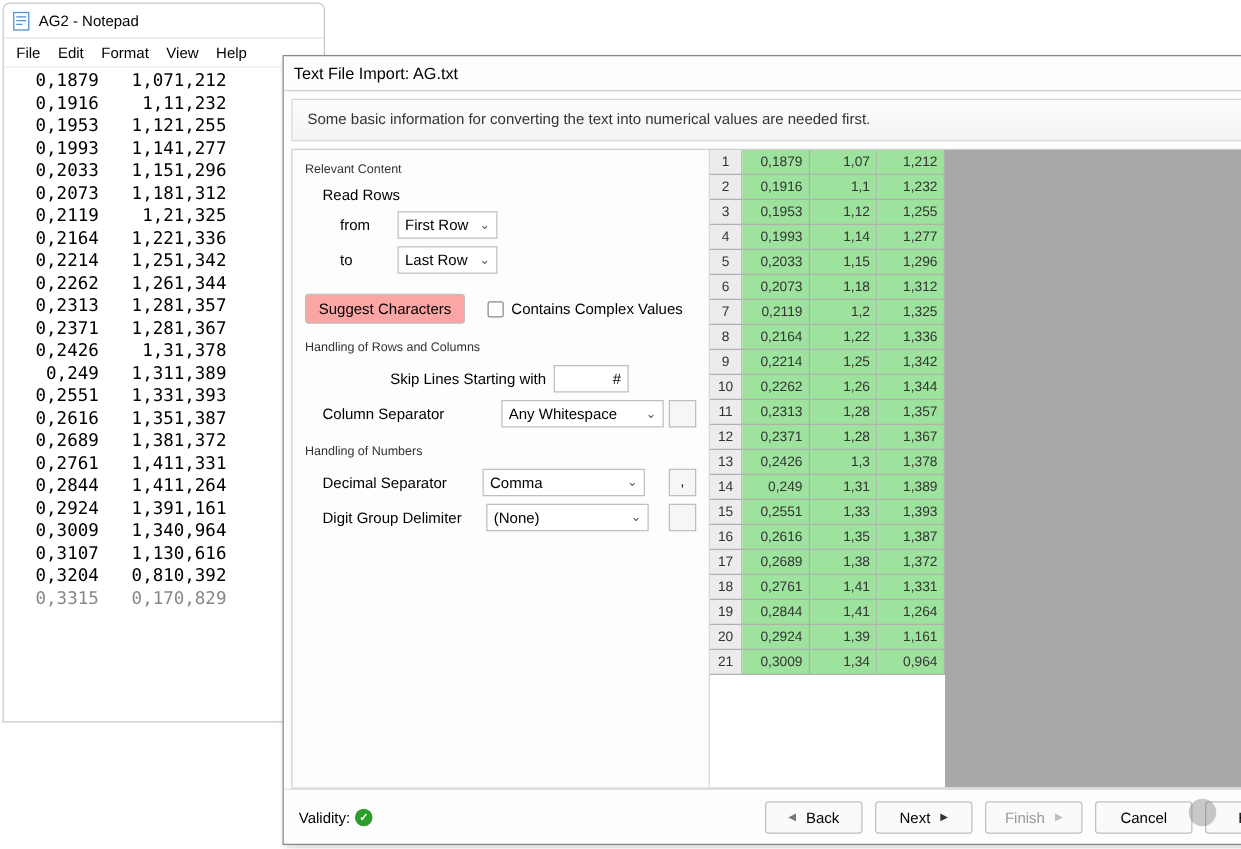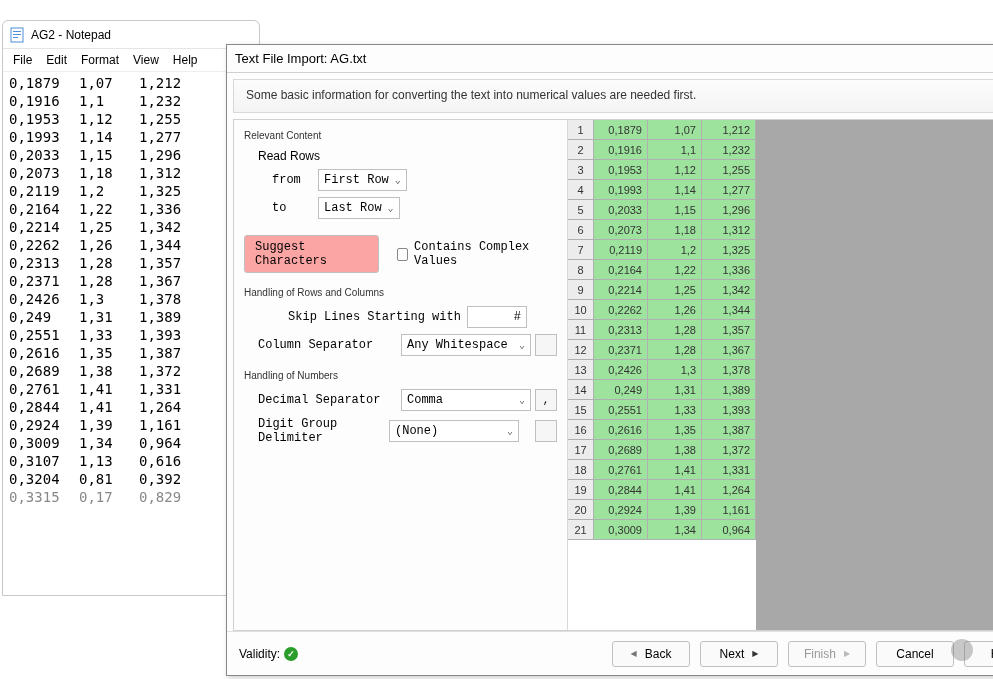--- a/index.html
+++ b/index.html
@@ -10,27 +10,28 @@
     font-size: 12px;
     background: #fff;
     width: 993px;
     height: 679px;
     overflow: hidden;
     position: relative;
   }
   
   .notepad {
     position: absolute;
-    left: 2px; top: 20px;
+    left: 2px; top: 2px;
     width: 258px;
     height: 576px;
     border: 1px solid #c8c8c8;
     border-radius: 6px 6px 0 0;
     background: #fff;
     overflow: hidden;
+    text-align: right;
   }
   .np-titlebar {
     height: 28px;
     display: flex;
     align-items: center;
     padding: 0 6px;
     border-bottom: 1px solid #e5e5e5;
   }
   .np-icon {
     width: 16px; height: 16px;
@@ -101,21 +102,21 @@
     overflow: hidden;
   }
   .dlg-left {
     width: 334px;
     padding: 8px 10px;
     border-right: 1px solid #d8d8d8;
     overflow: auto;
   }
   .group-label { color:#333; margin: 2px 0 8px 0; font-size:10px;}
   .indent { margin-left: 14px; }
-  .field-row { display:flex; align-items:center; margin: 6px 0; gap:6px;font-family:Liberation Mono, monospace;}
+  .field-row { display:flex; align-items:center; margin: 6px 0; gap:6px;}
   .field-lbl { width: 40px; }
   .combo {
     border:1px solid #bfbfbf; background:#fff; height:22px;
     display:flex; align-items:center; padding:0 5px; font-size:12px;
     justify-content: space-between; min-width: 80px;
   }
   .combo-wide { min-width: 130px; }
   .chev { font-size:10px; color:#555; margin-left:6px;}
   .spin {
     border:1px solid #bfbfbf; background:#fff; height:22px; width:48px;
@@ -283,21 +284,21 @@
             </span>
             <span class="small-sq"></span>
           </span>
         </div>
       </div>
 
       <div class="group-label" style="margin-top:14px">Handling of Numbers</div>
       <div class="indent">
         <div class="field-row" style="justify-content:space-between;">
           <span>Decimal Separator</span>
-          <span style="display:flex;gap:4px;">
+          <span style="display:flex;gap:19px;">
             <span class="combo combo-wide">
               <span>Comma</span>
               <span class="chev">⌄</span>
             </span>
             <span class="small-sq">
                 <span>,</span>
               </span>
           </span>
         </div>
         <div class="field-row" style="justify-content:space-between;">

